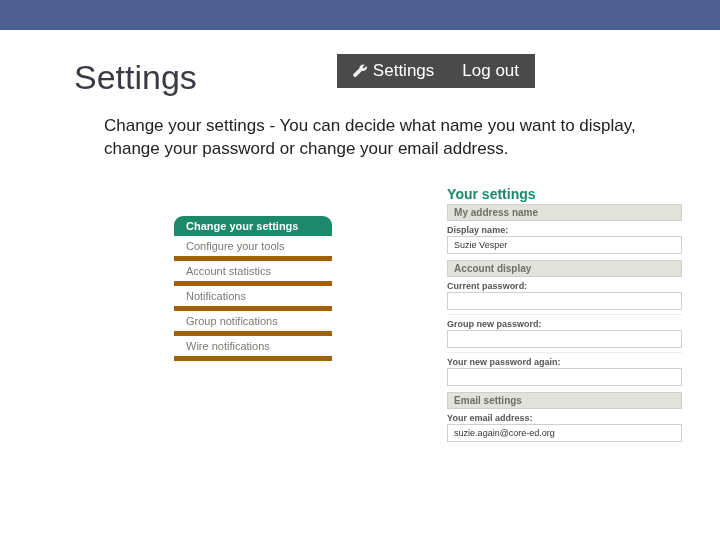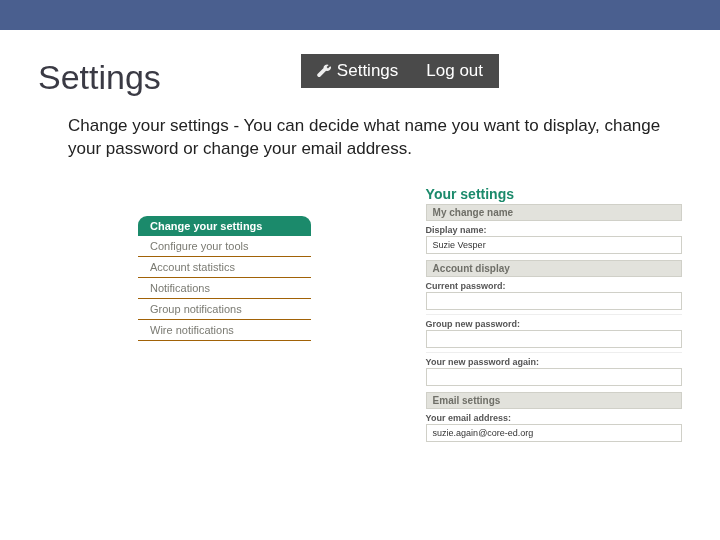--- a/index.html
+++ b/index.html
@@ -1,28 +1,28 @@
 <!DOCTYPE html>
 <html><head>
 <meta charset="utf-8">
 <style>
   html,body{margin:0;padding:0;width:720px;height:540px;background:#fff;font-family:Arial,Helvetica,sans-serif;color:#222;}
   .topband{height:30px;background:#4a5f8f;}
-  .slide{padding:18px 38px 0 38px;}
+  .slide{padding:18px 38px 0 38px;margin-left:36px;}
   h1.page-title{font-size:34px;font-weight:400;color:#3a3a44;margin:10px 0 0 0;}
   .titlebar{display:flex;align-items:flex-start;gap:140px;}
   .darkbar{background:#4a4a4a;height:34px;display:flex;align-items:center;gap:28px;padding:0 16px;color:#fff;font-size:17px;margin-top:6px;}
   .darkbar .wrench{display:inline-flex;align-items:center;gap:5px;}
   .darkbar svg{width:15px;height:15px;fill:#eee;}
   .darkbar a{color:#fff;text-decoration:none;cursor:pointer;}
   .desc{font-size:17px;line-height:1.35;margin:18px 12px 0 30px;}
   .content{display:flex;gap:115px;margin:55px 0 0 100px;}
   
   .sidenav{width:175px;font-family:"Trebuchet MS",Verdana,sans-serif;font-size:11px;}
-  .sidenav .item{padding:4px 10px 4px 12px;border-bottom:1px solid #a16207;color:#7a7a72;cursor:pointer;}
+  .sidenav .item{padding:4px 10px 4px 12px;border-bottom:5px solid #a16207;color:#7a7a72;cursor:pointer;}
   .sidenav .item.active{background:#1b8a6b;color:#fff;border-radius:9px 9px 0 0;border-bottom:none;font-weight:bold;}
   
   .panel{width:260px;font-family:"Trebuchet MS",Verdana,sans-serif;font-size:10px;color:#555;margin-top:-30px;}
   .panel h2{color:#1b8a6b;font-size:14px;font-weight:bold;margin:0 0 2px 0;}
   .subhead{background:#e2e2dc;color:#6f6f68;font-size:10px;font-weight:bold;padding:2px 6px;border:1px solid #d0d0c8;margin-bottom:3px;}
   .label{font-size:9px;color:#555;margin:4px 0 1px 0;font-weight:bold;}
   .field{border:1px solid #d0d0c8;background:#fff;padding:2px 6px;font-size:9px;color:#333;height:12px;line-height:12px;}
   .field.blank{color:transparent;}
   .divider{border-top:1px solid #eee;margin:4px 0;}
   .panel .block{margin-bottom:6px;}
@@ -56,21 +56,21 @@
       <div class="item">Account statistics</div>
       <div class="item">Notifications</div>
       <div class="item">Group notifications</div>
       <div class="item">Wire notifications</div>
     </div>
 
     <div class="panel">
       <h2>Your settings</h2>
 
       <div class="block">
-        <div class="subhead">My change name</div>
+        <div class="subhead">My address name</div>
         <div class="label">Display name:</div>
         <div class="field">Suzie Vesper</div>
       </div>
 
       <div class="block">
         <div class="subhead">Account display</div>
         <div class="label">Current password:</div>
         <div class="field blank"></div>
         <div class="divider"></div>
         <div class="label">Group new password:</div>

